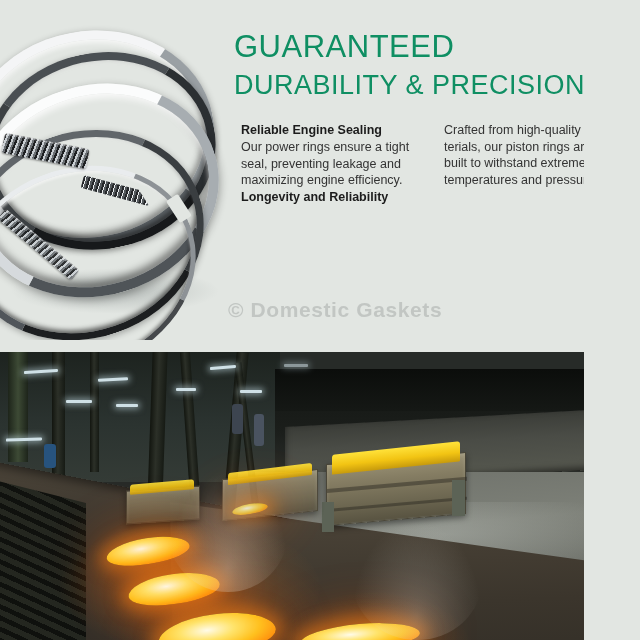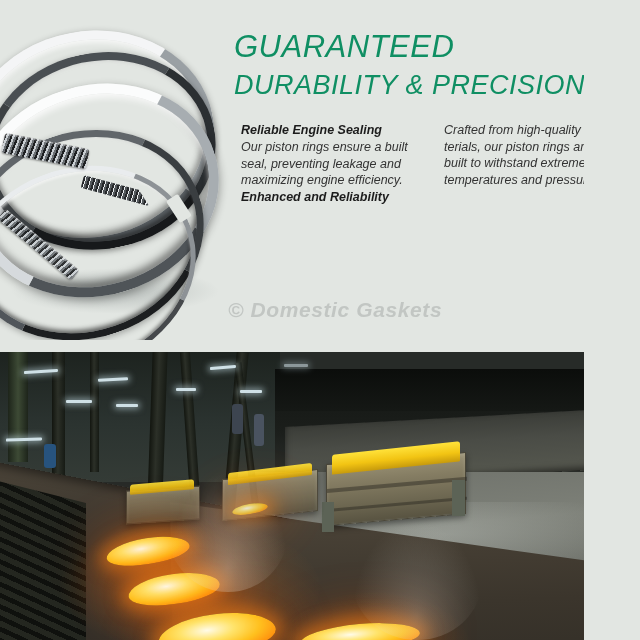--- a/index.html
+++ b/index.html
@@ -11,21 +11,20 @@
     background: #e2e6e2;
     font-family: "Liberation Sans", sans-serif;
   }
 
   #page {
     position: relative;
     width: 584px;
     height: 640px;
     overflow: hidden;
     background: #737373;
-    font-style: italic;
   }
 
   
   #top-panel {
     position: absolute;
     left: 0; top: 0;
     width: 640px; height: 352px;
     background: #e2e6e2;
     overflow: hidden;
   }
@@ -384,35 +383,35 @@
 
     <div id="headline">
       <div class="hl-line line1">GUARANTEED</div>
       <div class="hl-line line2">DURABILITY &amp; PRECISION</div>
     </div>
 
     <div id="features">
 
       <div class="feature">
         <div class="feature-title">Reliable Engine Sealing</div>
-        <div class="feature-body">Our piston rings ensure a built
+        <div class="feature-body">Our power rings ensure a tight
 seal, preventing leakage and
 maximizing engine efficiency.</div>
       </div>
 
 
       <div class="feature">
         <div class="feature-body">Crafted from high-quality ma-
 terials, our piston rings are
 built to withstand extreme
 temperatures and pressures.</div>
       </div>
 
       <div class="feature">
-        <div class="feature-title">Enhanced and Reliability</div>
+        <div class="feature-title">Longevity and Reliability</div>
       </div>
 
     </div>
 
     <div id="watermark">© Domestic Gaskets</div>
   </div>
 
   <div id="green-band"></div>
 
   <div id="factory-photo">

